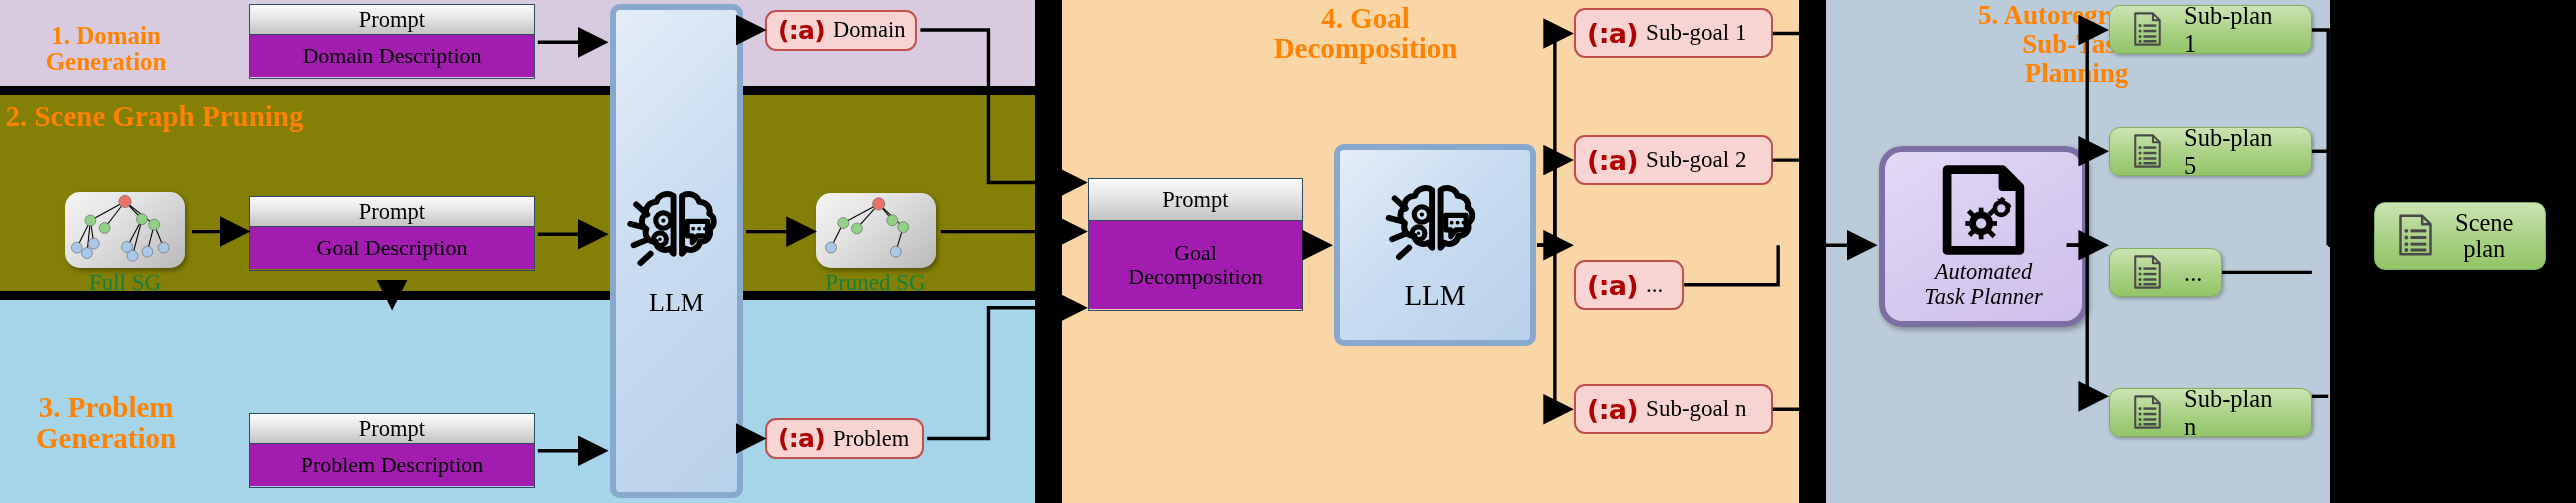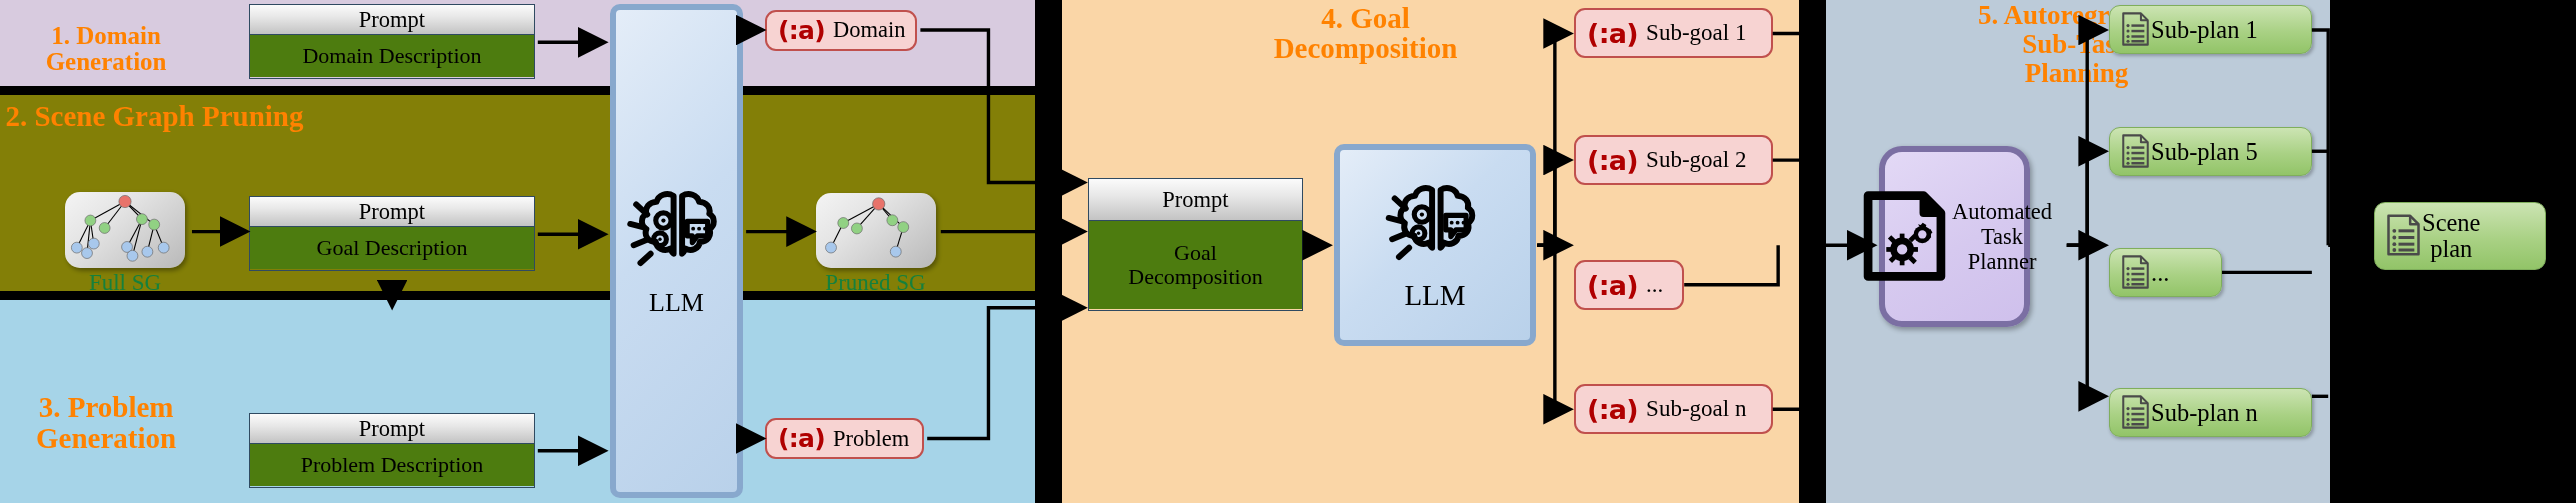--- a/index.html
+++ b/index.html
@@ -37,21 +37,21 @@
   
   .prompt-card{
     position:absolute; border:1.4px solid #2f4a61; overflow:hidden;
   }
   .prompt-head{
     background:linear-gradient(to bottom,#fbfbfb 0%,#e8e8e8 40%,#c3c3c3 100%);
     border-bottom:1.4px solid #2f4a61;
     text-align:center; color:#000;
   }
   .prompt-body{
-    background:#4d7c0f; text-align:center; color:#000;
+    background:#a21caf; text-align:center; color:#000;
     display:flex; align-items:center; justify-content:center;
     white-space:pre-line; line-height:1.08;
   }
   #prompt-domain { left:249px; top:4.1px;  width:286px; height:75px; }
   #prompt-domain .prompt-head{ height:30px; font-size:22.5px; line-height:30px;}
   #prompt-domain .prompt-body{ height:42px; font-size:22px;}
   #prompt-goalsg { left:249px; top:196px; width:286px; height:75px;}
   #prompt-goalsg .prompt-head{ height:30px; font-size:22.5px; line-height:30px;}
   #prompt-goalsg .prompt-body{ height:42px; font-size:22px;}
   #prompt-problem{ left:249px; top:413px; width:286px; height:75px;}
@@ -99,33 +99,34 @@
     box-shadow:2px 2.7px 4.1px rgba(0,0,0,.33);
   }
   #sg-full { left:65px; top:192px; width:120px; height:76px; }
   #sg-pruned{ left:816px; top:193px; width:120px; height:75px; }
   .sg-caption{ position:absolute; color:#15803d; font-size:23px; }
   #cap-full{ left:65px; top:270px; width:120px; text-align:center; }
   #cap-pruned{ left:783px; top:270px; width:185px; text-align:center; }
 
   
   #planner-box{
-    position:absolute; left:1879px; top:146px; width:151px; height:181px;
+    position:absolute; left:1879px; top:146px; width:209px; height:181px;
     border-radius:23px; border:6.1px solid #7b6fa3;
     background:linear-gradient(150deg,#e3d9f6 0%,#d6c9ef 55%,#cfc0ec 100%);
-    display:flex; align-items:center; justify-content:center;
+    display:flex; flex-direction:column; align-items:center; justify-content:center;
     box-shadow:2px 2.7px 4.8px rgba(0,0,0,.3);
+    font-style:italic;
   }
   #planner-box .pl-label{ color:#000; font-size:22.5px; text-align:center;
                           line-height:1.1; white-space:pre-line; margin-top:1.4px;}
 
   
   .plan-chip{
     position:absolute; border-radius:11px; display:flex; align-items:center;
-    gap:1px; padding:0 11px; color:#000;
+    gap:22px; padding:0 23px; color:#000;
     background:linear-gradient(to bottom,#cce4b3 0%,#a9d184 55%,#92c468 100%);
     border:1.4px solid #7fae5c;
     box-shadow:1.4px 2px 3.4px rgba(0,0,0,.25);
   }
   .plan-chip .ptext{ font-size:24.5px; }
   #plan1{ left:2109px; top:5.4px;   width:203px; height:49px;}
   #plan2{ left:2109px; top:127px; width:203px; height:49px;}
   #plan3{ left:2109px; top:248px; width:113px; height:49px;}
   #plan4{ left:2109px; top:372px; width:203px; height:49px;margin-top:16px;}
   #plan-final{

